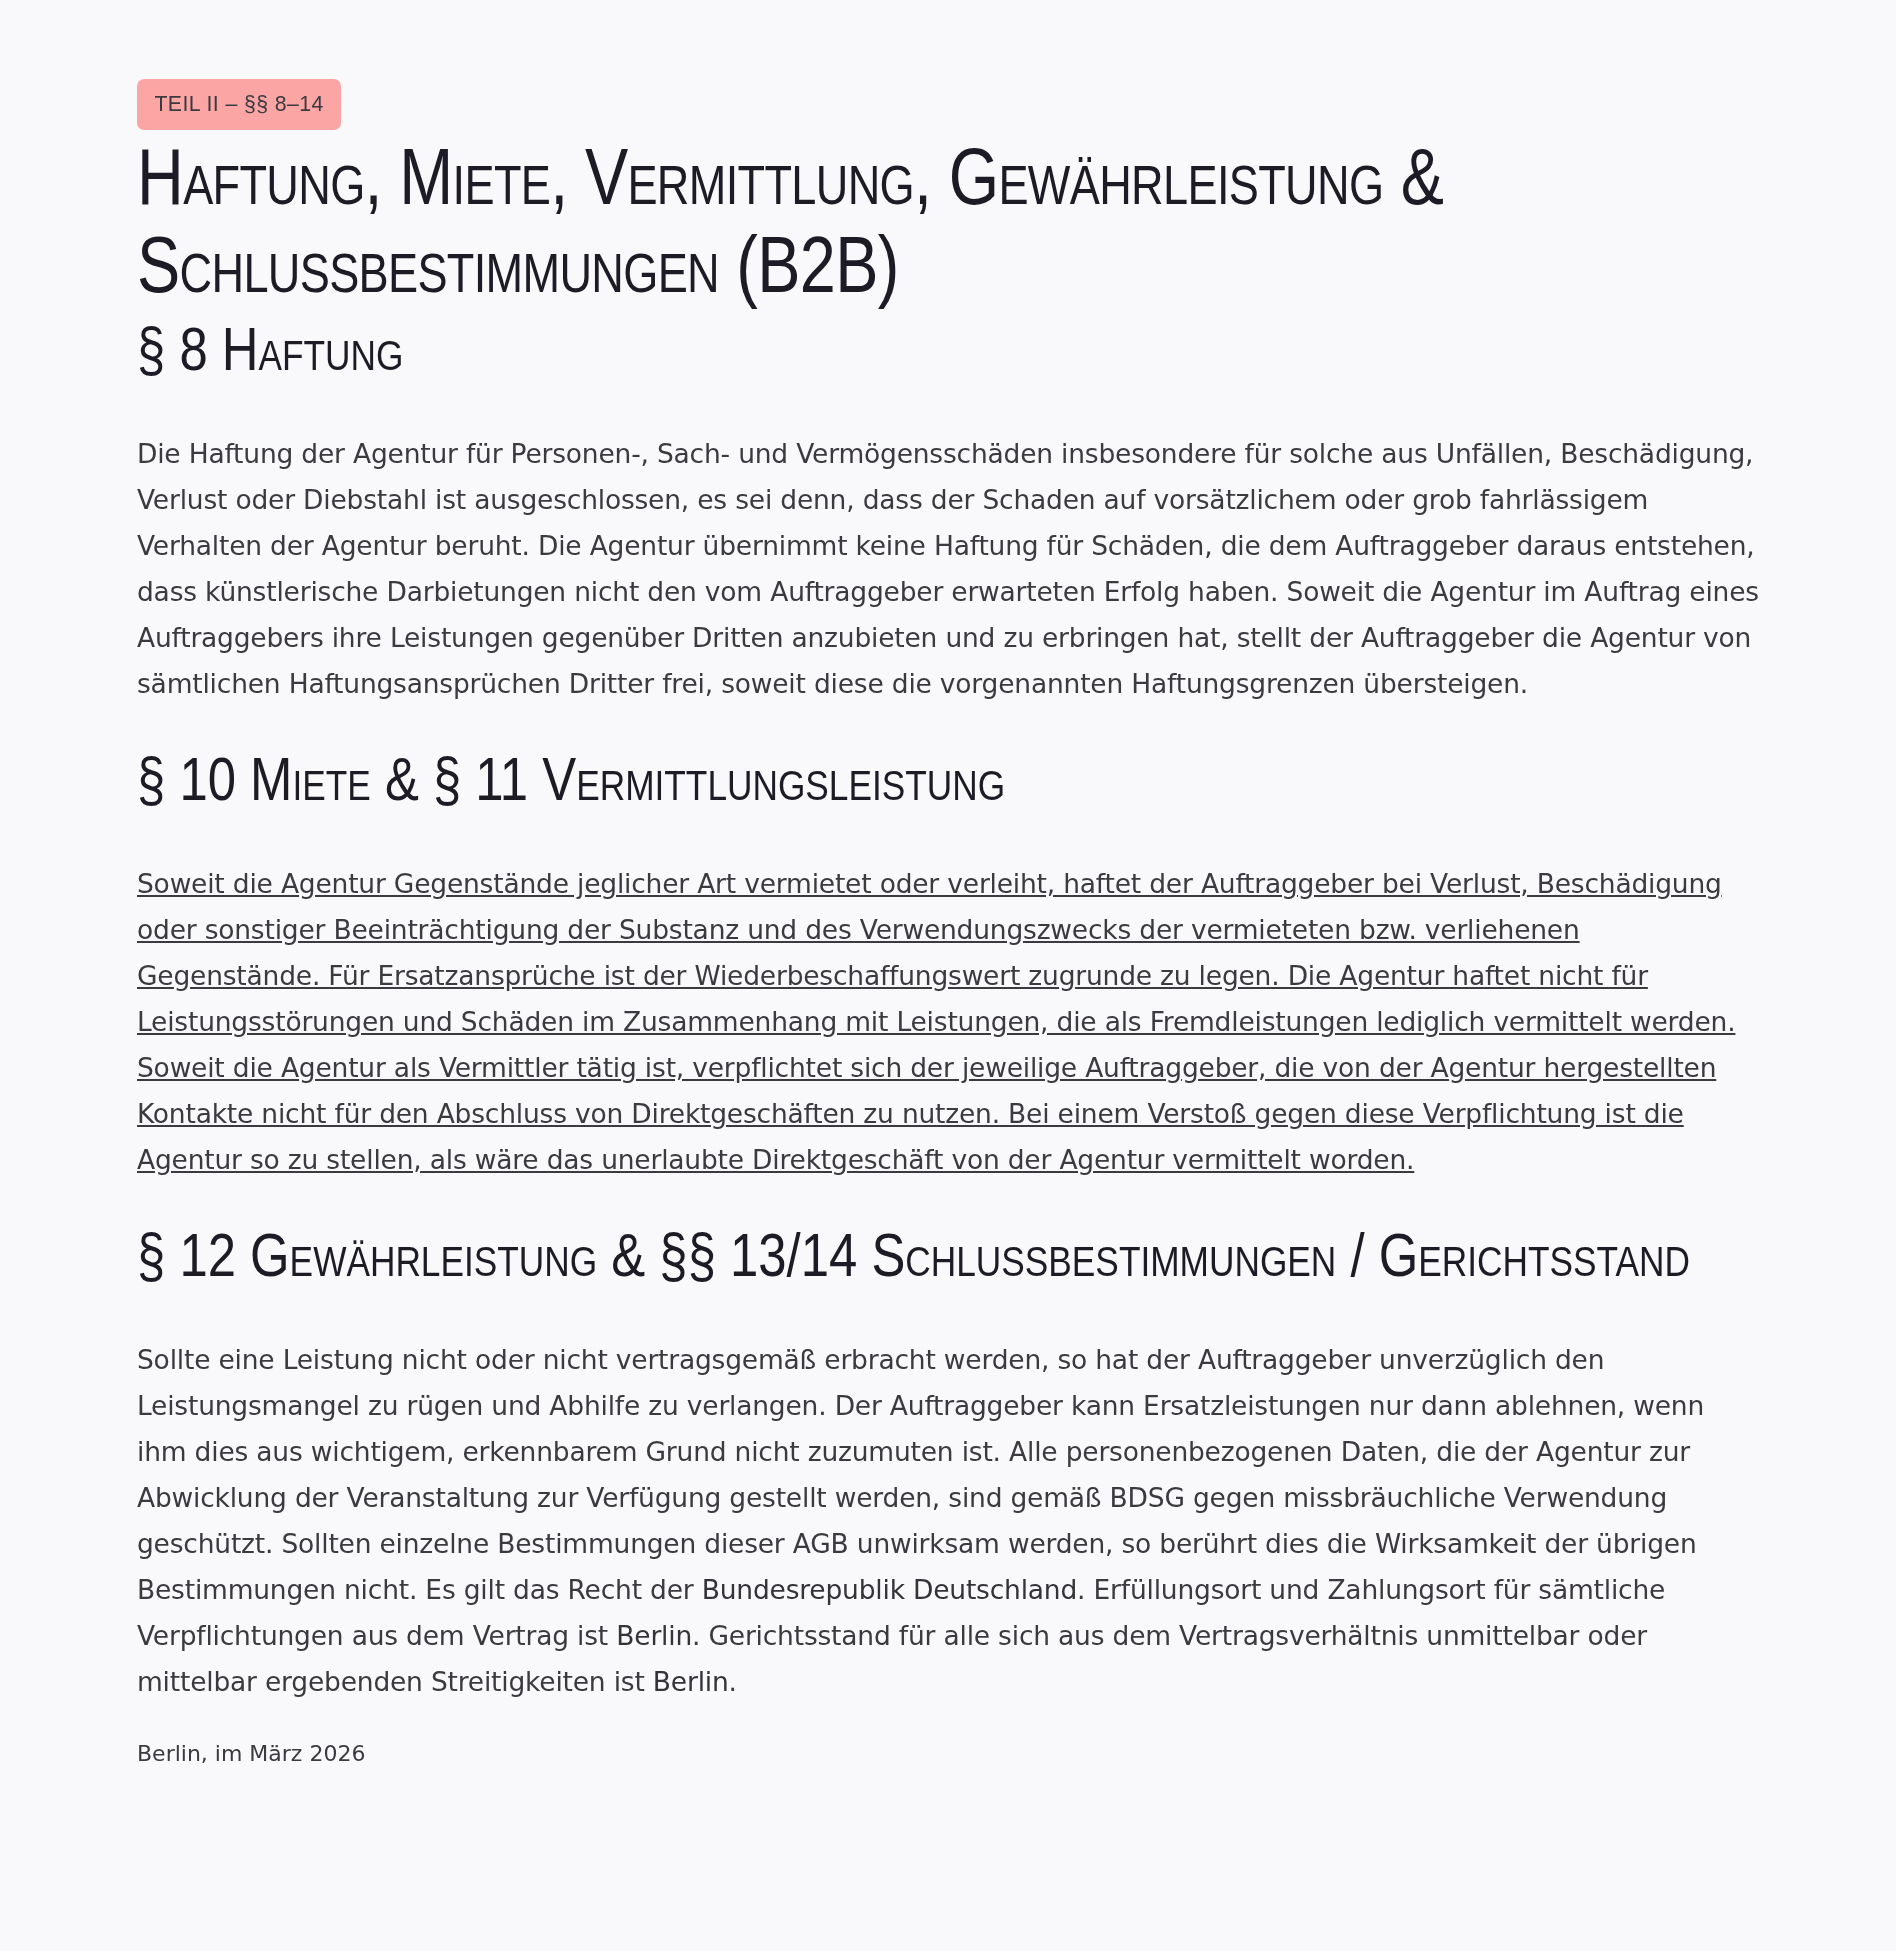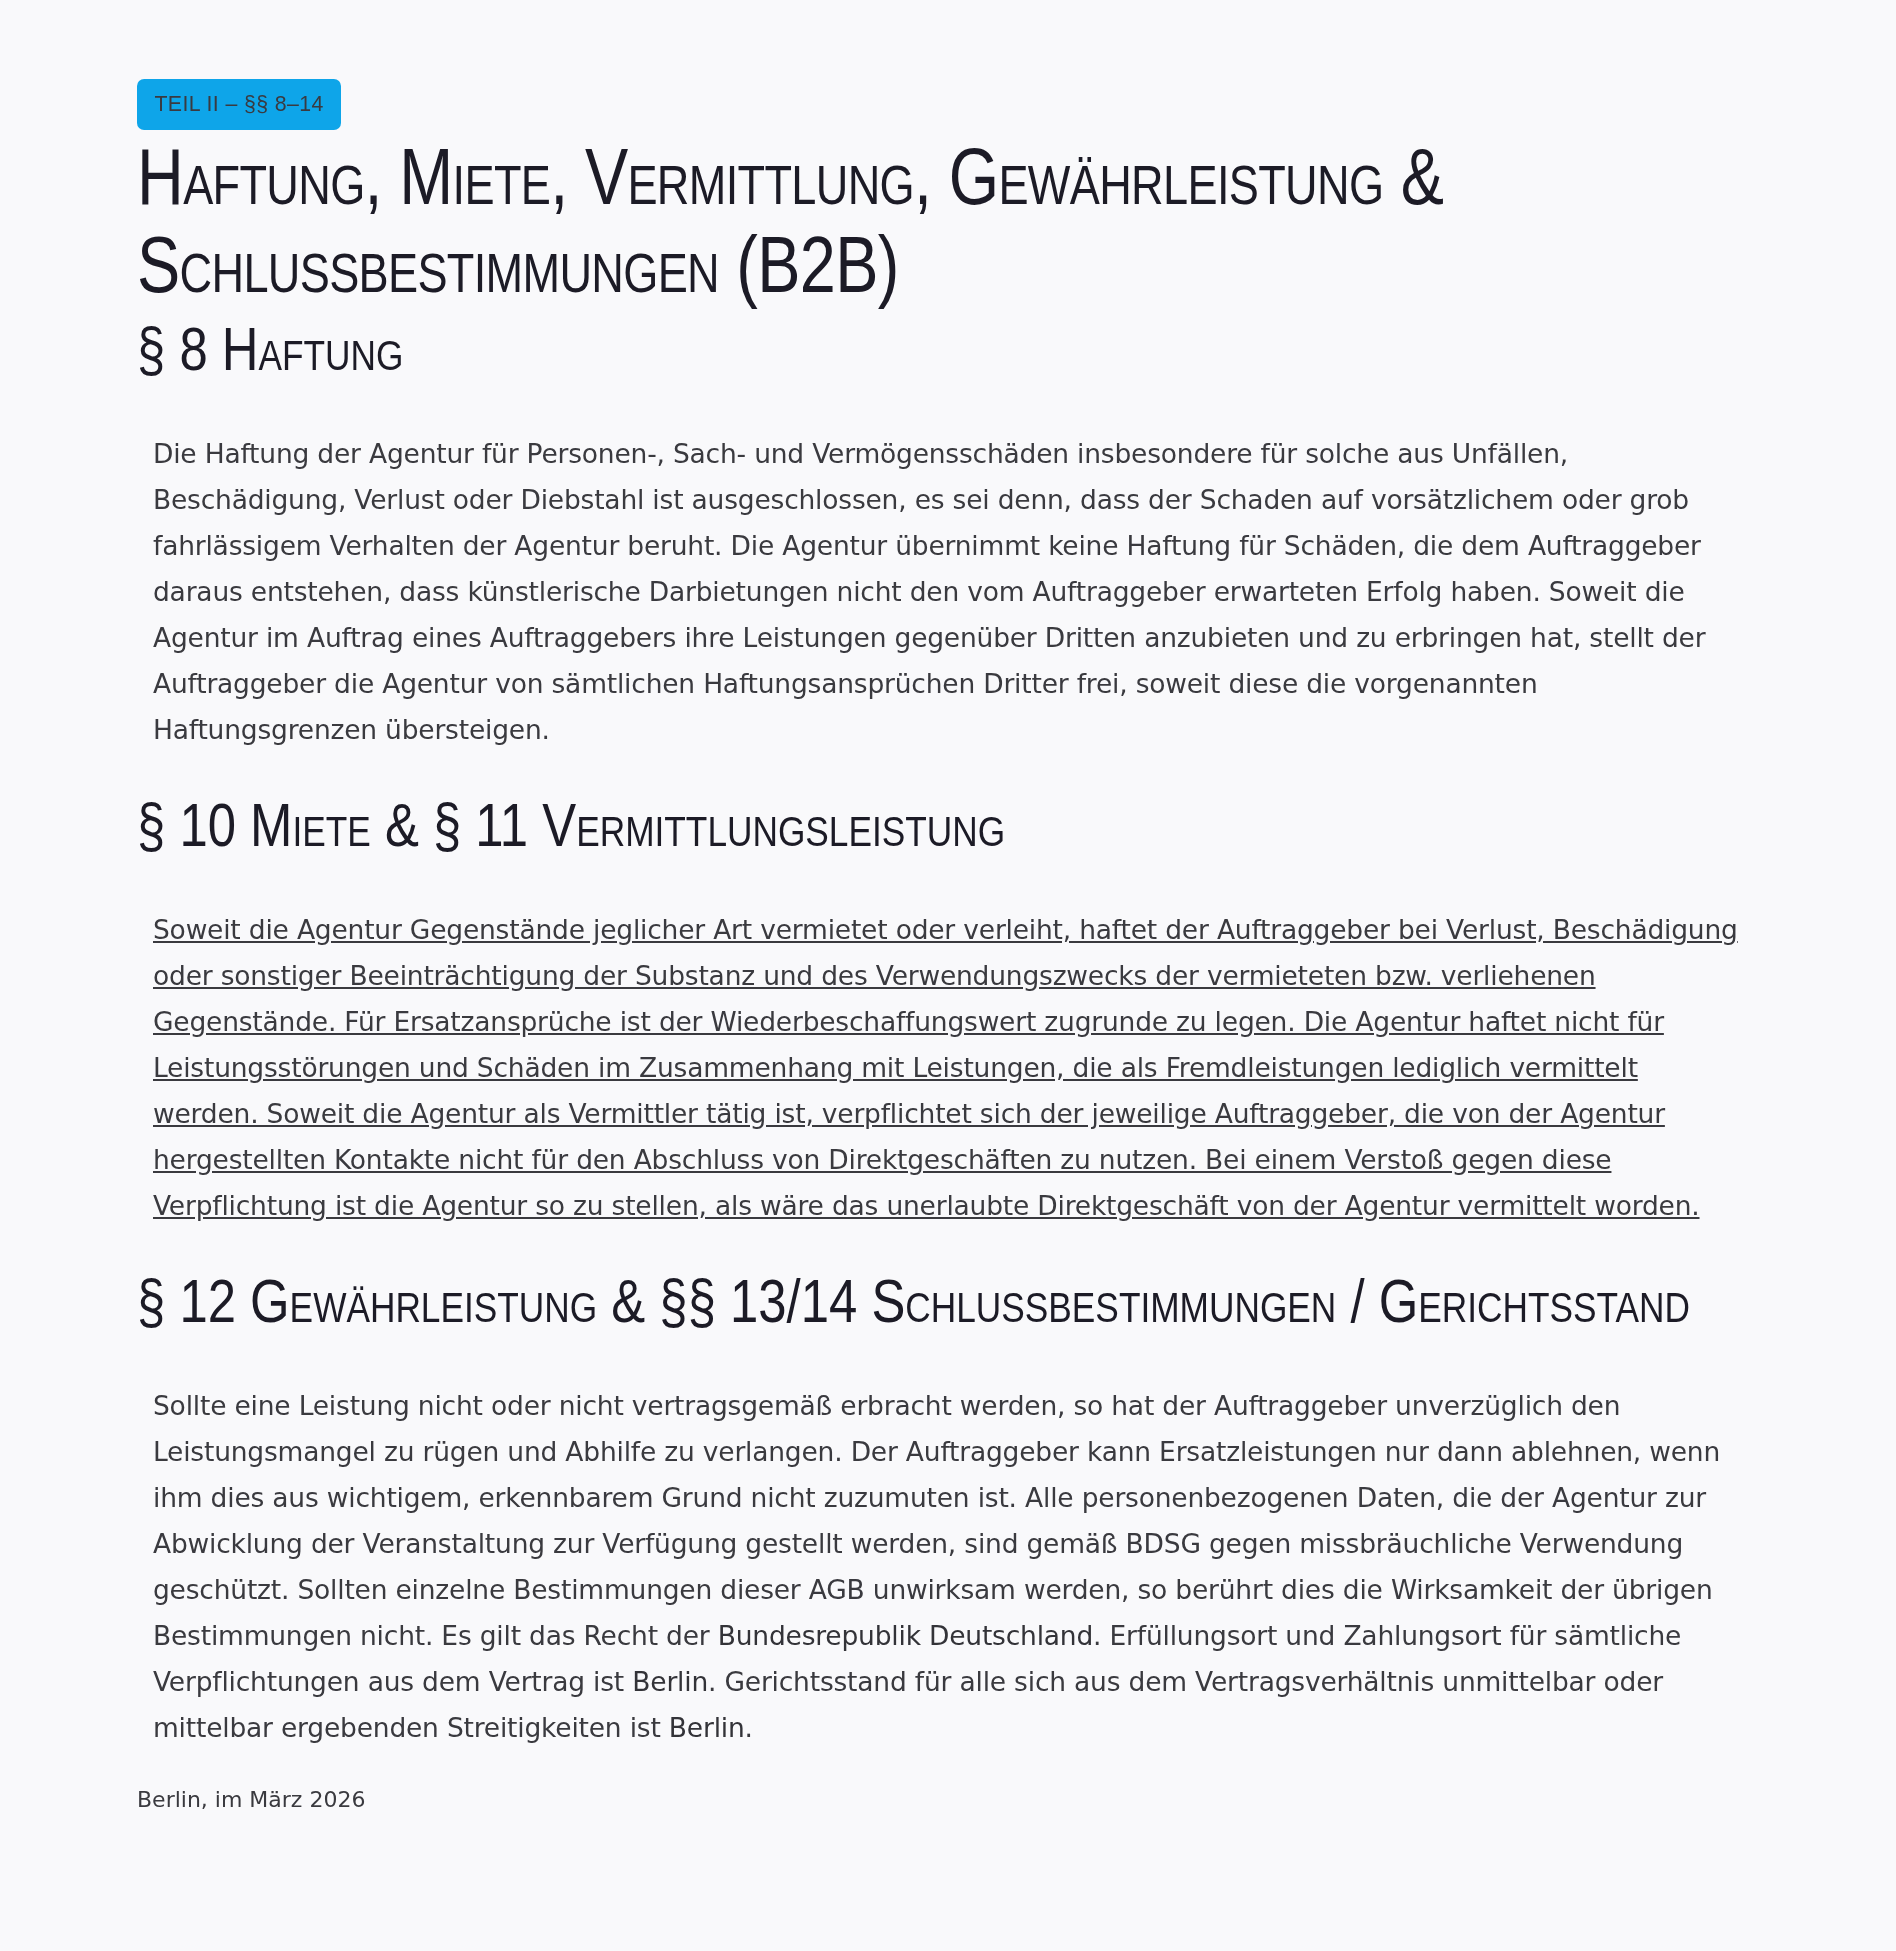--- a/index.html
+++ b/index.html
@@ -6,21 +6,21 @@
   body {
     width: 1896px; height: 1952px;
     background: #f9f9fb;
     color: #3a3a3f;
     font-family: "DejaVu Sans", sans-serif;
     overflow: hidden;
   }
   .page { position: relative; padding: 79px 137px 0 137px; }
   .badge {
     display: inline-block;
-    background: #0ea5e9;
+    background: #fca5a5;
     color: #3a3a40;
     font-family: "Liberation Sans", sans-serif;
     font-size: 21.3px;
     line-height: 51px;
     height: 51px;
     padding: 0 17.4px;
     border-radius: 7.1px;
     letter-spacing: 0.4px;
   }
   .title, .h2 {
@@ -44,21 +44,21 @@
     line-height: 79px;
     transform: scaleX(0.82);
     white-space: nowrap;
   }
   .h2.s1 { margin-top: 0px; }
   .para {
     font-family: "DejaVu Sans", sans-serif;
     font-size: 26.5px;
     line-height: 46px;
     color: #3a3a3f;
-    margin: 16px;
+    margin: 0;
     letter-spacing: -0.2px;
   }
   .p1 { margin-top: 43px; }
   .h2.s2 { margin-top: 32px; }
   .p2 { margin-top: 43px; text-decoration: underline; }
   .h2.s3 { margin-top: 32px; }
   .p3 { margin-top: 43px; }
   .para b { font-weight: normal; color: #333338; }
   .footer {
     font-family: "DejaVu Sans", sans-serif;

